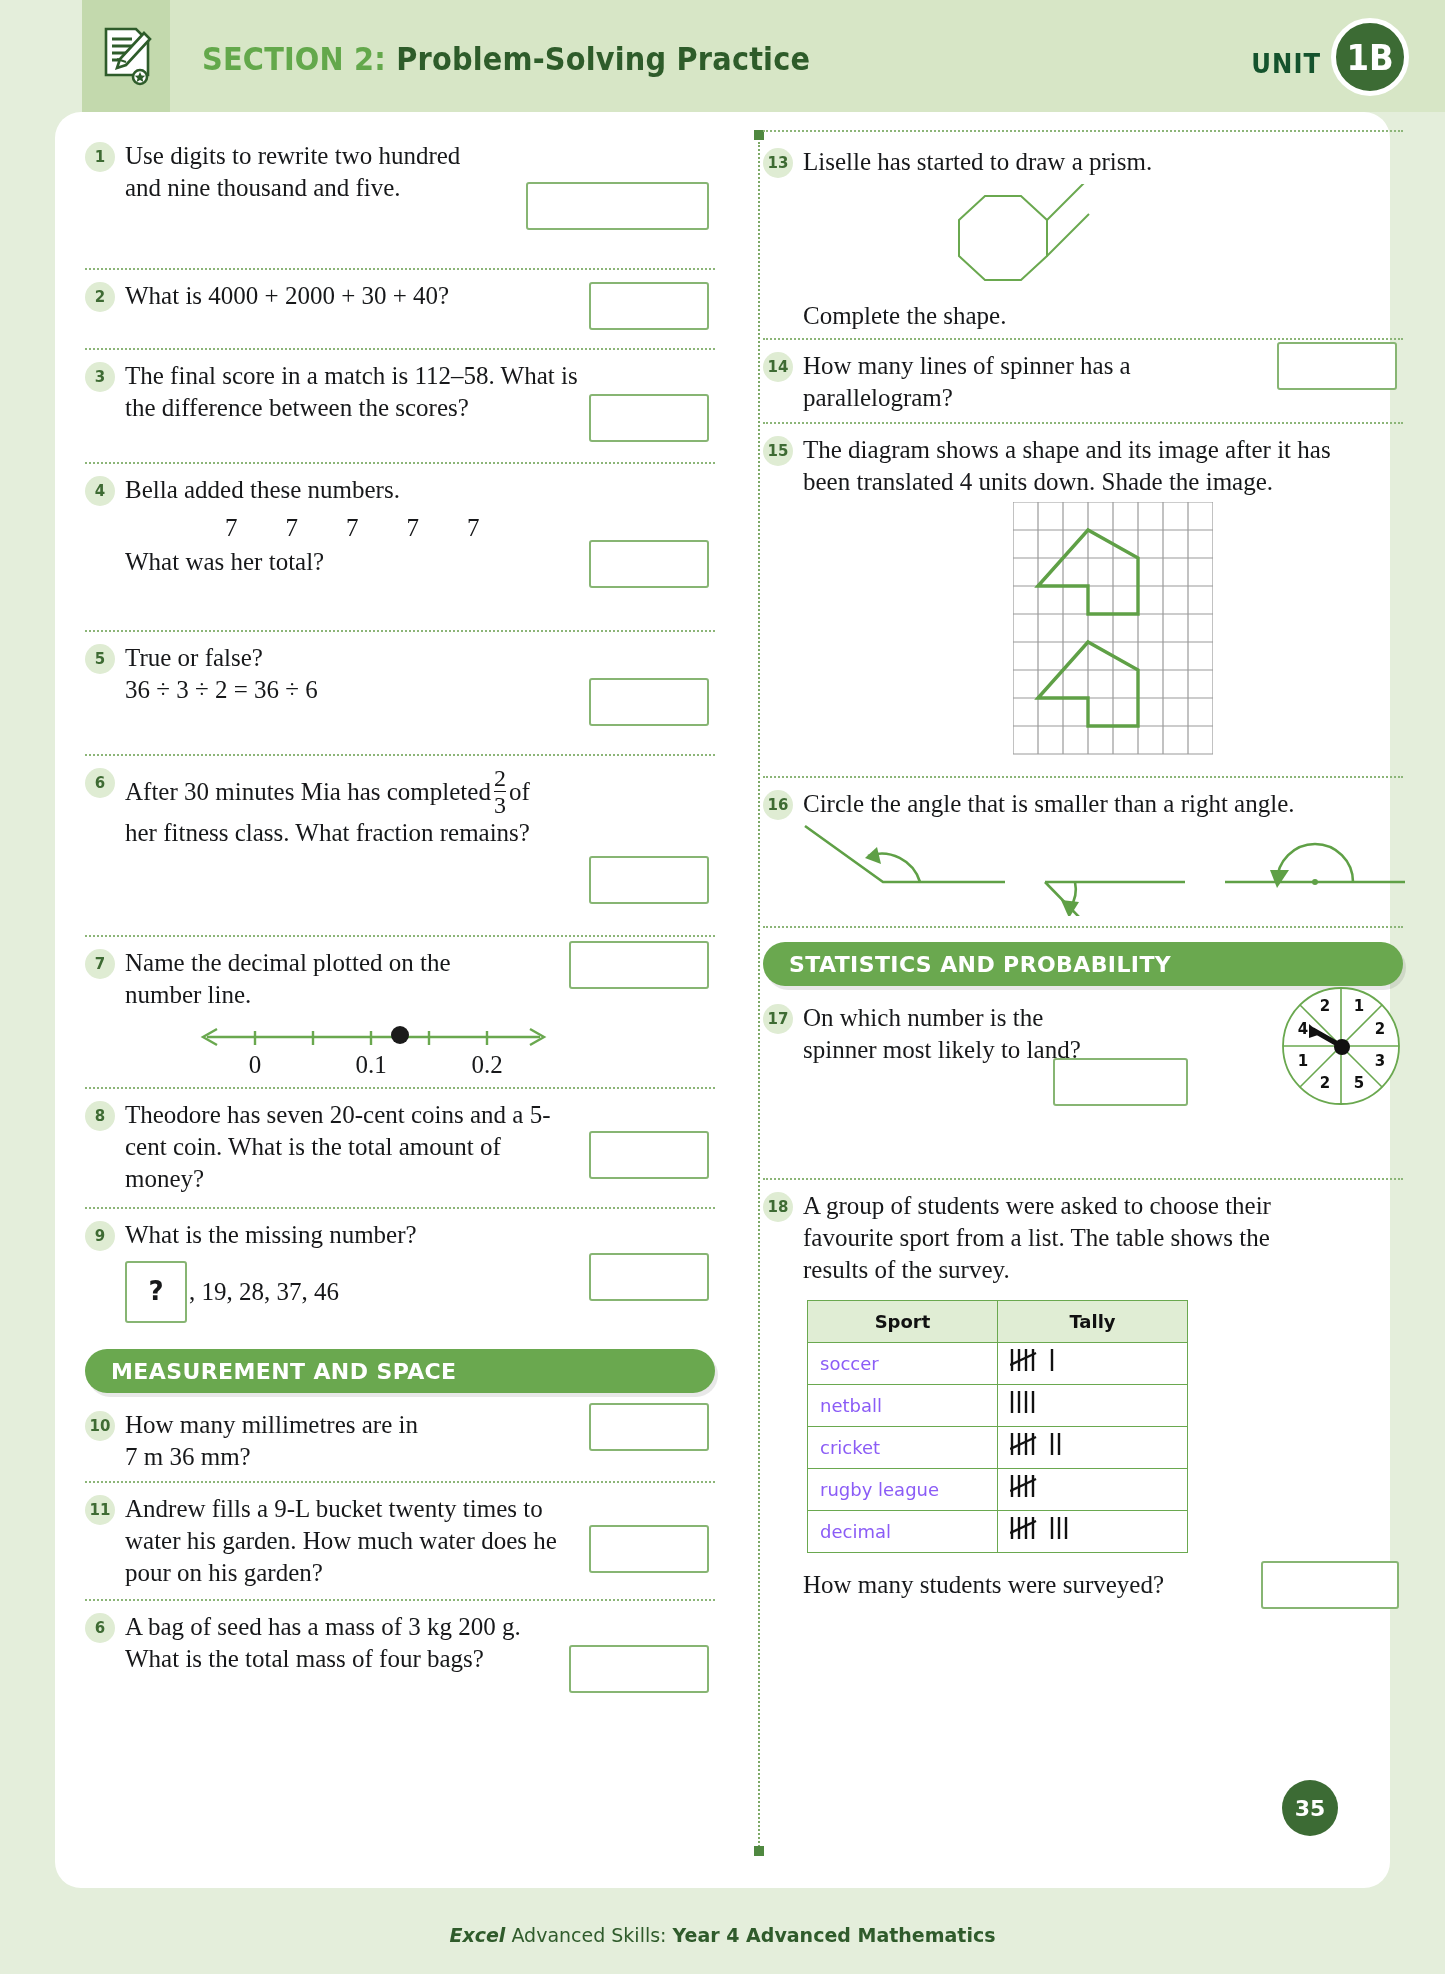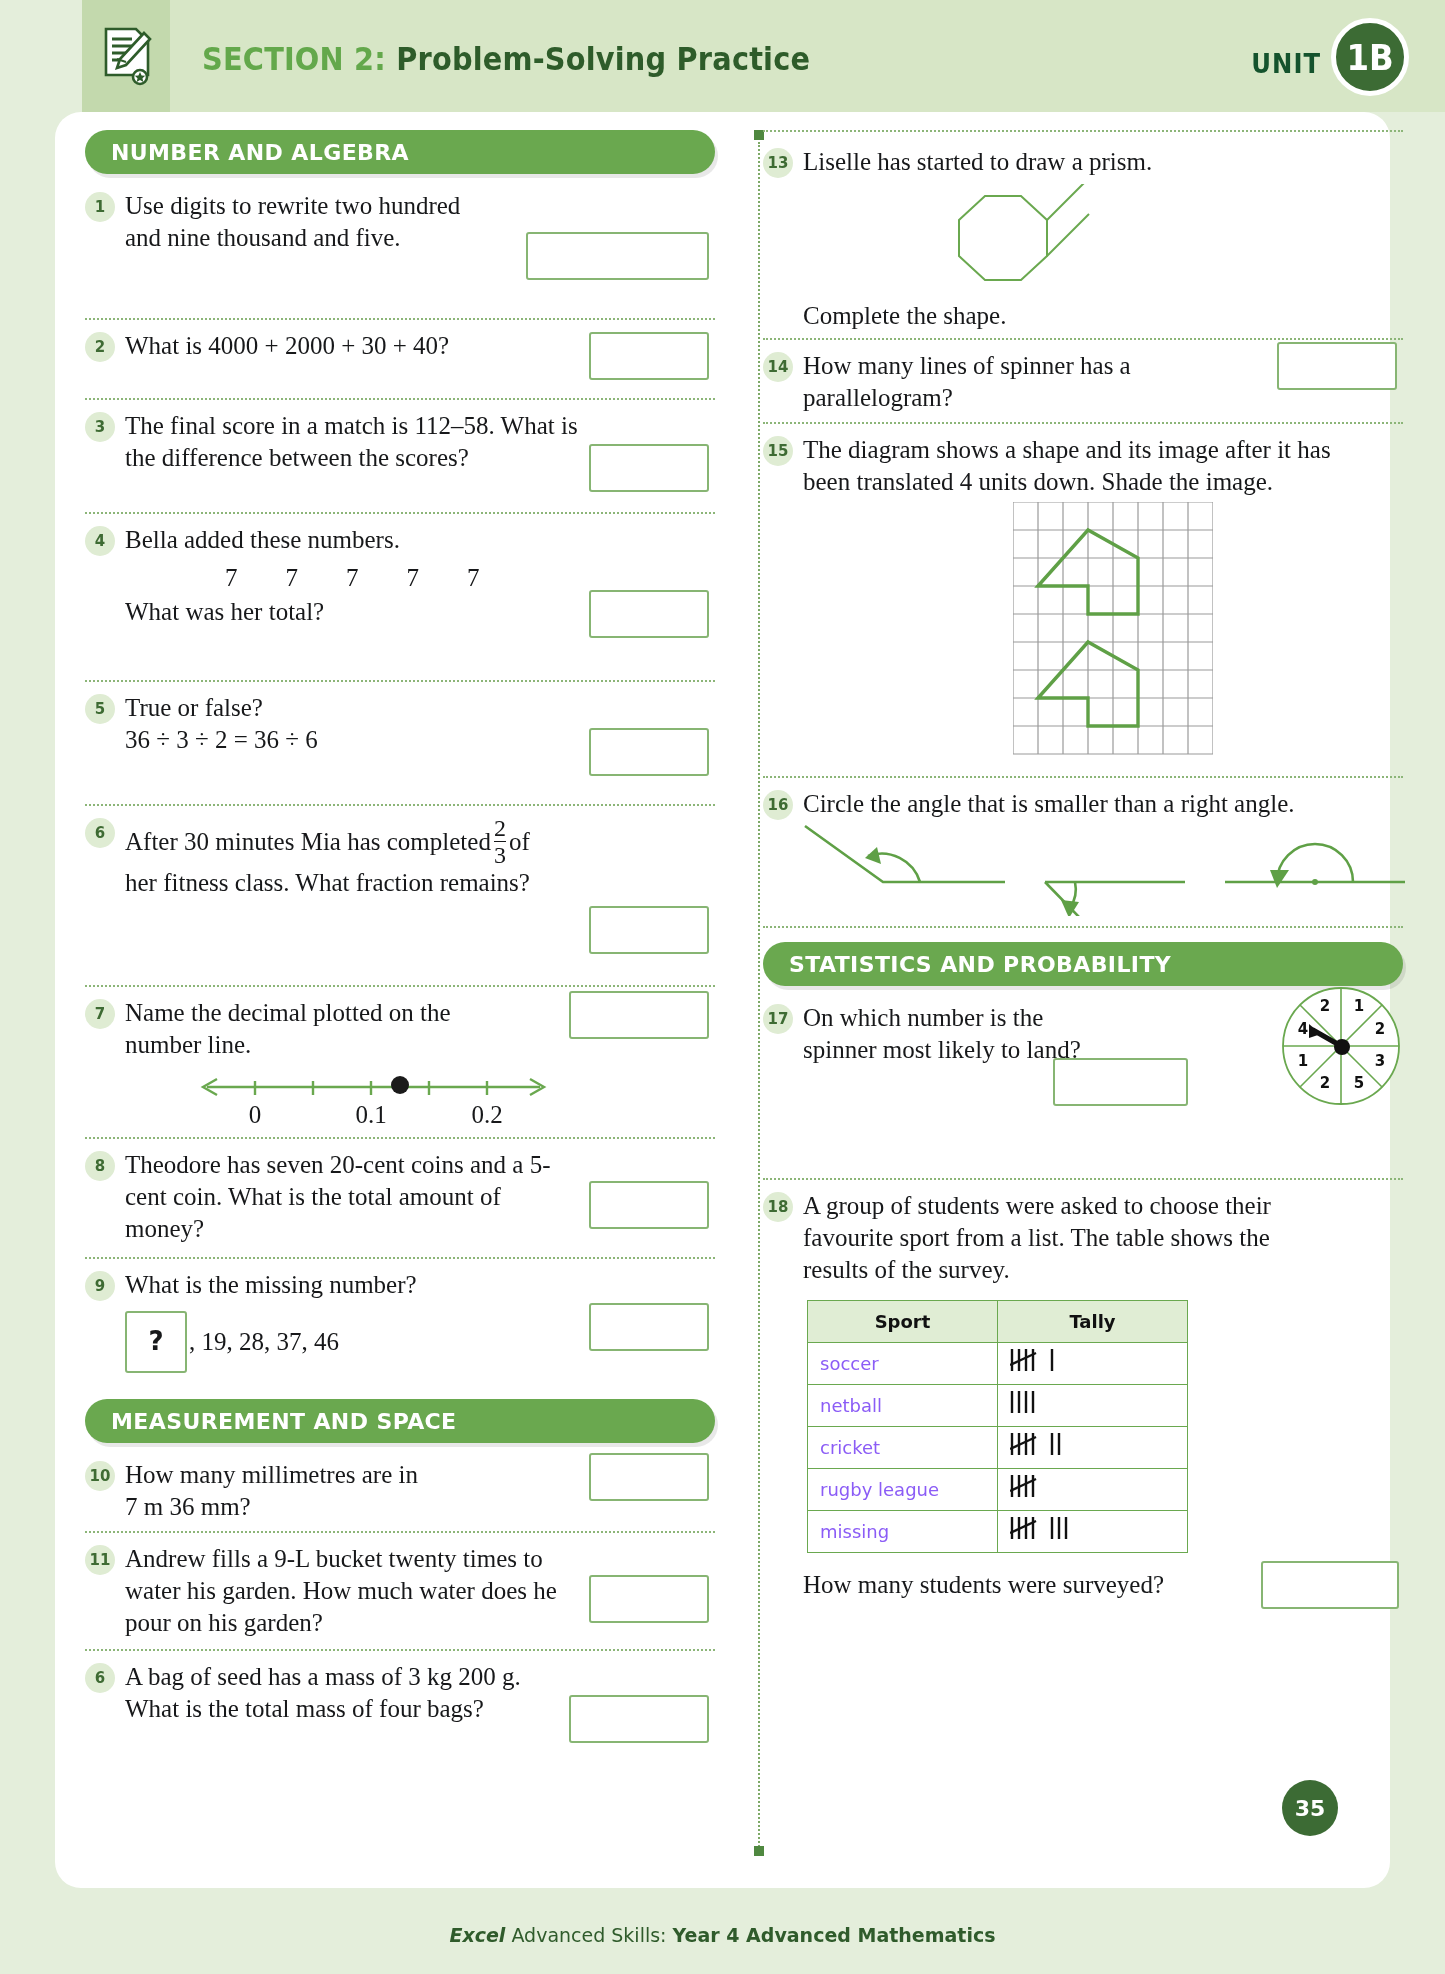--- a/index.html
+++ b/index.html
@@ -160,23 +160,20 @@
 </div>
 
 <div class="page-card">
 
   <div class="col-divider"></div>
   <div class="divider-tick" style="top:18px"></div>
   <div class="divider-tick" style="bottom:32px"></div>
 
   <div class="col col-left">
 
-    <div class="banner">
-      <span class="banner-label">NUMBER AND ALGEBRA</span>
-    </div>
 
     <div class="q">
       <div class="qnum">1</div>
       <div class="qbody">
         <div style="width:340px">Use digits to rewrite two hundred and nine thousand and five.</div>
         <div class="ansbox" style="position:absolute; right:6px; top:52px; width:183px; height:48px;"></div>
         <div style="height:58px"></div>
       </div>
     </div>
     <div class="dotted"></div>
@@ -494,21 +491,21 @@
                 <td>rugby league</td>
                 <td><span class="tally"><svg width="42" height="28" viewBox="0 0 42 28" stroke="#111" stroke-width="2.4" fill="none">
                       <path d="M2 3 V25"></path>
                       <path d="M9 3 V25"></path>
                       <path d="M16 3 V25"></path>
                       <path d="M23 3 V25"></path>
                       <path d="M0 19 L26 7"></path>
                     </svg></span></td>
               </tr>
               <tr>
-                <td>missing</td>
+                <td>decimal</td>
                 <td><span class="tally"><svg width="69" height="28" viewBox="0 0 69 28" stroke="#111" stroke-width="2.4" fill="none">
                       <path d="M2 3 V25"></path>
                       <path d="M9 3 V25"></path>
                       <path d="M16 3 V25"></path>
                       <path d="M23 3 V25"></path>
                       <path d="M0 19 L26 7"></path>
                       <path d="M42 3 V25"></path>
                       <path d="M49 3 V25"></path>
                       <path d="M56 3 V25"></path>
                     </svg></span></td>

